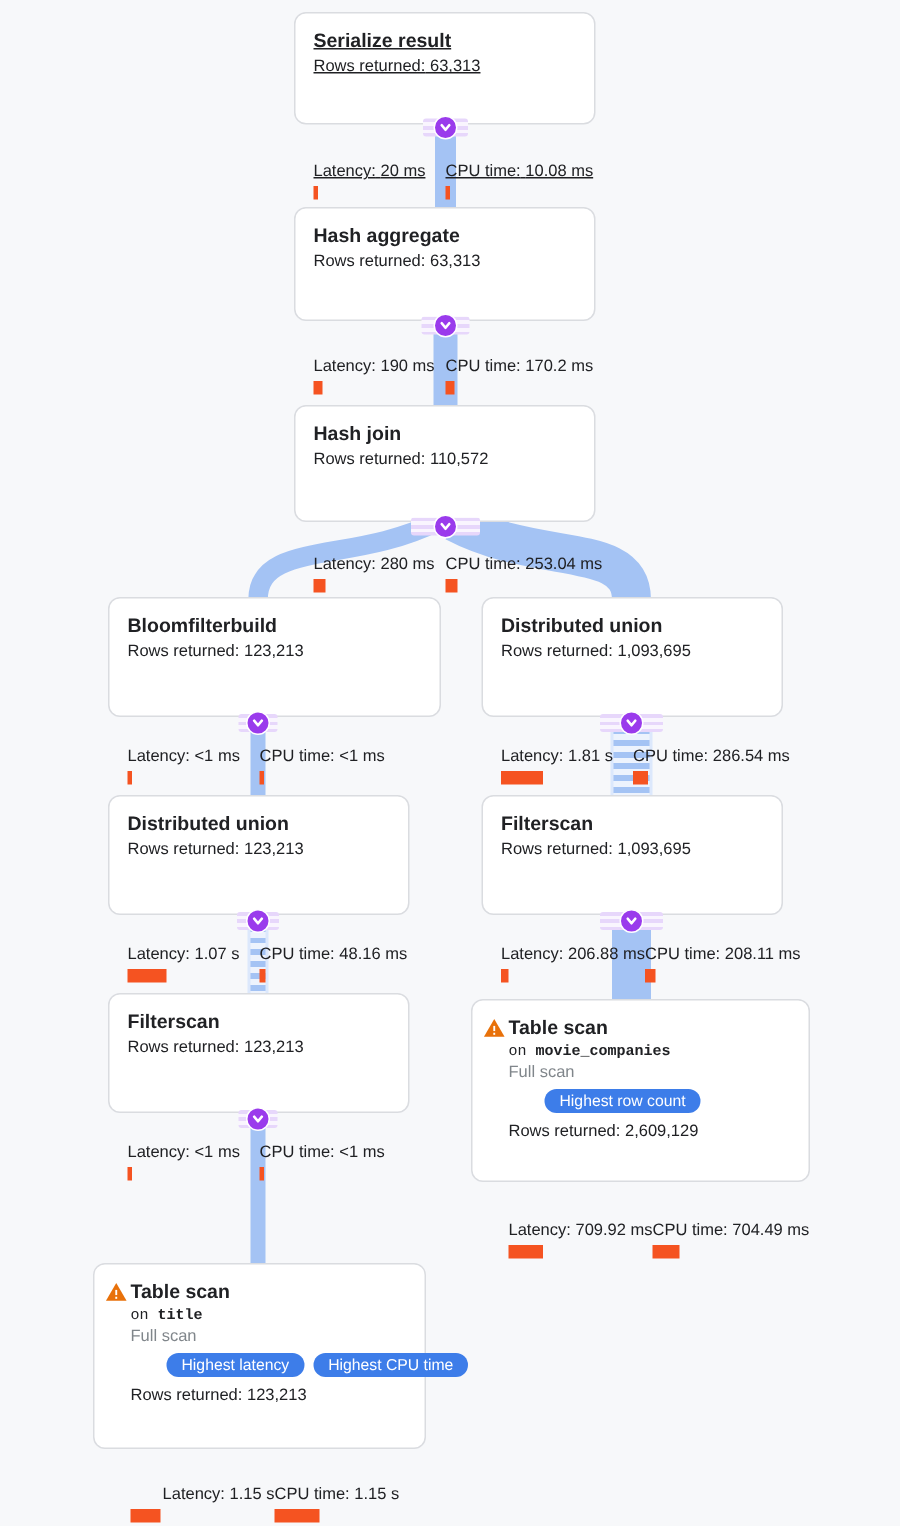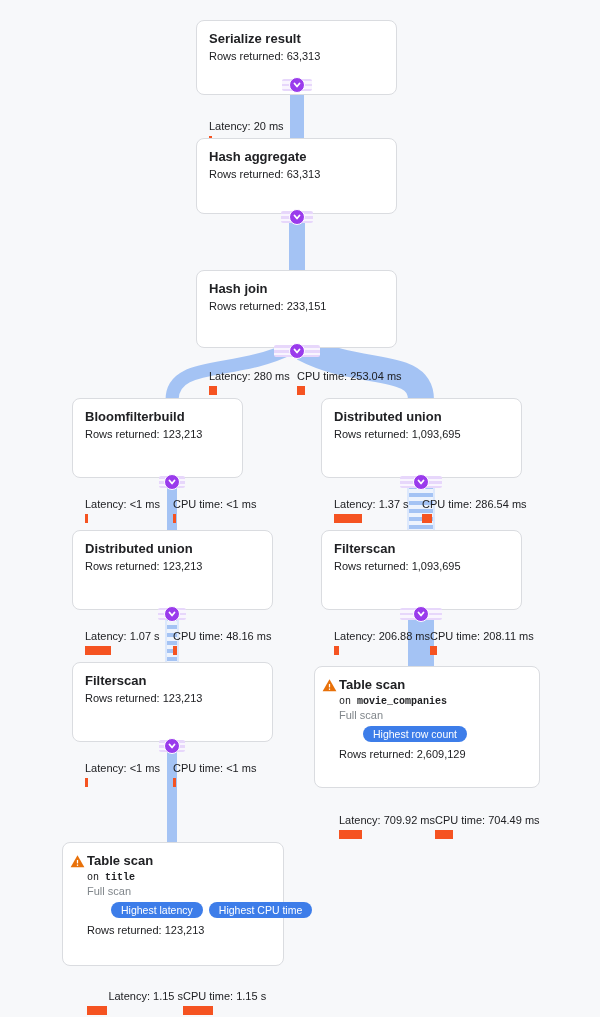--- a/index.html
+++ b/index.html
@@ -57,72 +57,86 @@
   <div class="edge" style="left:167px;top:477px;width:10px;height:55px;"></div>
   <div class="edge-striped-outer" style="left:165px;top:609px;width:14px;height:55px;">
       <div class="edge-striped-inner"></div>
     </div>
   <div class="edge" style="left:167px;top:744px;width:10px;height:100px;"></div>
   <div class="edge-striped-outer" style="left:407px;top:477px;width:28px;height:55px;">
       <div class="edge-striped-inner"></div>
     </div>
   <div class="edge" style="left:408px;top:609px;width:26px;height:60px;"></div>
 
-  <div class="card" style="left:196px;top:20px;width:201px;height:75px;">
+  <div class="card" style="left:196px;top:8px;width:201px;height:75px;text-decoration:underline;">
     <div class="card-title">Serialize result</div>
     <div class="card-rows"><span>Rows returned:</span> <span>63,313</span></div>
     <div class="metrics">
       <div class="metric m-left">
         <div class="metric-text"><span>Latency:</span> <span>20 ms</span></div>
+        <div class="bar" style="width:3px;"></div>
+      </div>
+      <div class="metric">
+        <div class="metric-text"><span>CPU time:</span> <span>10.08 ms</span></div>
         <div class="bar" style="width:3px;"></div>
       </div>
     </div>
   </div>
 
   <div class="card" style="left:196px;top:138px;width:201px;height:76px;">
     <div class="card-title">Hash aggregate</div>
     <div class="card-rows"><span>Rows returned:</span> <span>63,313</span></div>
+    <div class="metrics">
+      <div class="metric m-left">
+        <div class="metric-text"><span>Latency:</span> <span>190 ms</span></div>
+        <div class="bar" style="width:6px;"></div>
+      </div>
+      <div class="metric">
+        <div class="metric-text"><span>CPU time:</span> <span>170.2 ms</span></div>
+        <div class="bar" style="width:6px;"></div>
+      </div>
+    </div>
   </div>
 
   <div class="card" style="left:196px;top:270px;width:201px;height:78px;">
     <div class="card-title">Hash join</div>
-    <div class="card-rows"><span>Rows returned:</span> <span>233,151</span></div>
+    <div class="card-rows"><span>Rows returned:</span> <span>110,572</span></div>
     <div class="metrics">
       <div class="metric m-left">
         <div class="metric-text"><span>Latency:</span> <span>280 ms</span></div>
         <div class="bar" style="width:8px;"></div>
       </div>
       <div class="metric">
         <div class="metric-text"><span>CPU time:</span> <span>253.04 ms</span></div>
         <div class="bar" style="width:8px;"></div>
       </div>
     </div>
   </div>
 
-  <div class="card" style="left:72px;top:398px;width:171px;height:80px;">
+  <div class="card" style="left:72px;top:398px;width:222px;height:80px;">
     <div class="card-title">Bloomfilterbuild</div>
     <div class="card-rows"><span>Rows returned:</span> <span>123,213</span></div>
     <div class="metrics">
       <div class="metric m-left">
         <div class="metric-text"><span>Latency:</span> <span>&lt;1 ms</span></div>
         <div class="bar" style="width:3px;"></div>
       </div>
       <div class="metric">
         <div class="metric-text"><span>CPU time:</span> <span>&lt;1 ms</span></div>
         <div class="bar" style="width:3px;"></div>
       </div>
     </div>
   </div>
 
   <div class="card" style="left:321px;top:398px;width:201px;height:80px;">
     <div class="card-title">Distributed union</div>
     <div class="card-rows"><span>Rows returned:</span> <span>1,093,695</span></div>
     <div class="metrics">
       <div class="metric m-left">
-        <div class="metric-text"><span>Latency:</span> <span>1.37 s</span></div>
+        <div class="metric-text"><span>Latency:</span> <span>1.81 s</span></div>
         <div class="bar" style="width:28px;"></div>
       </div>
       <div class="metric">
         <div class="metric-text"><span>CPU time:</span> <span>286.54 ms</span></div>
         <div class="bar" style="width:10px;"></div>
       </div>
     </div>
   </div>
 
   <div class="card" style="left:72px;top:530px;width:201px;height:80px;">

